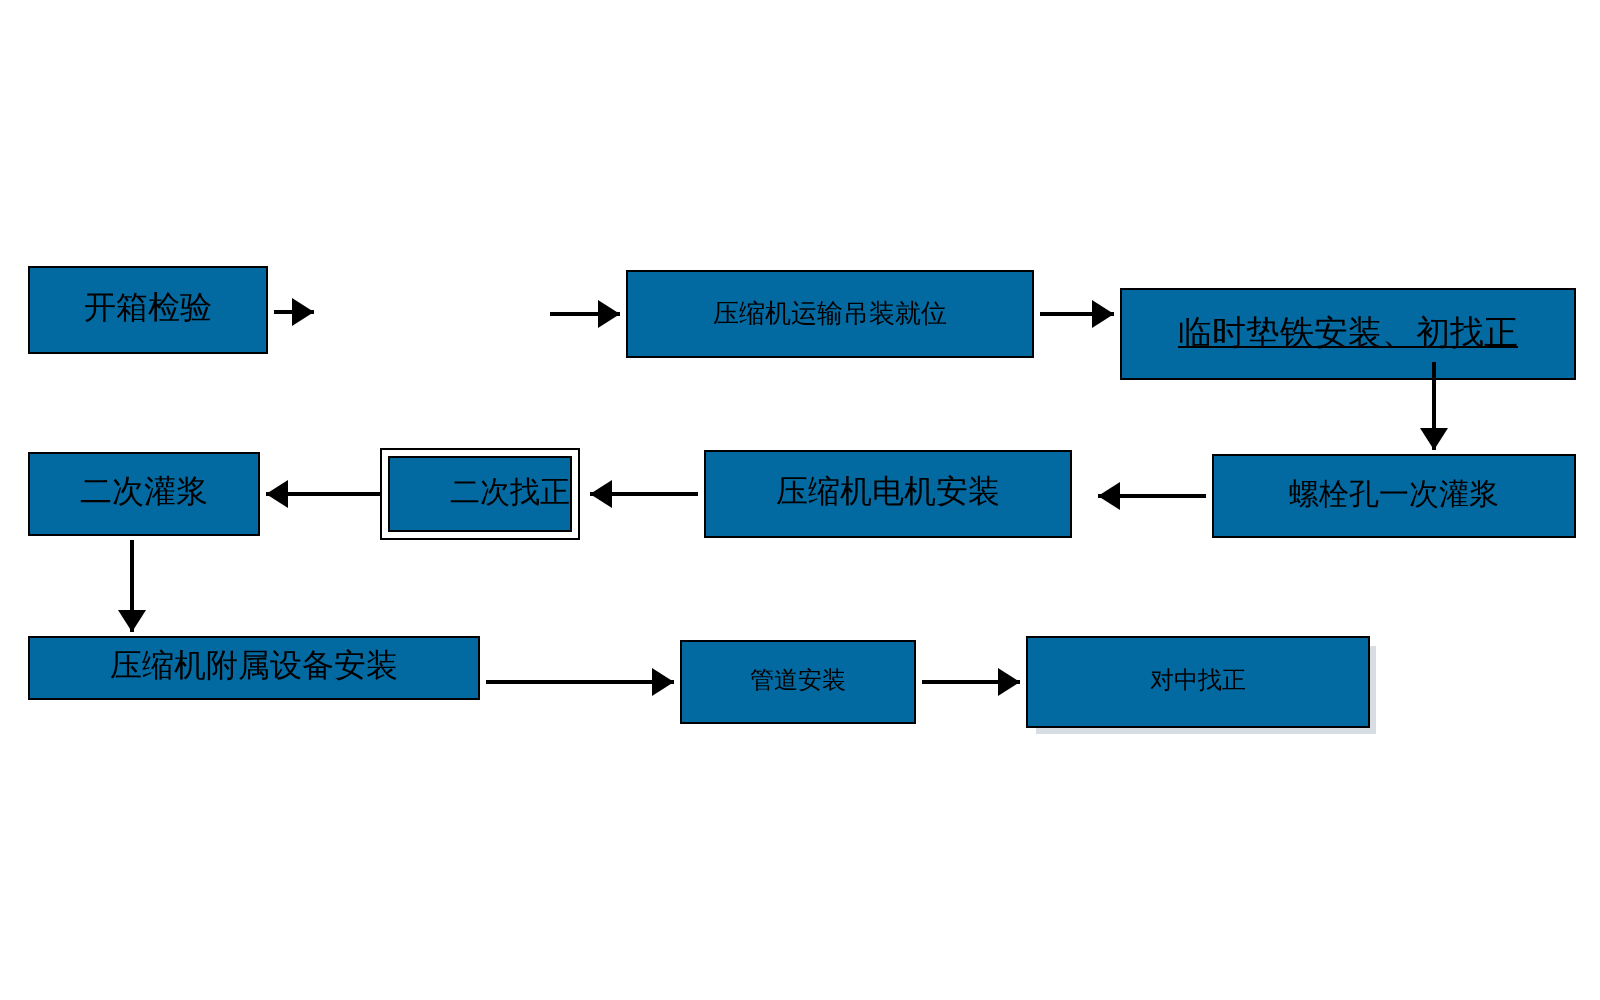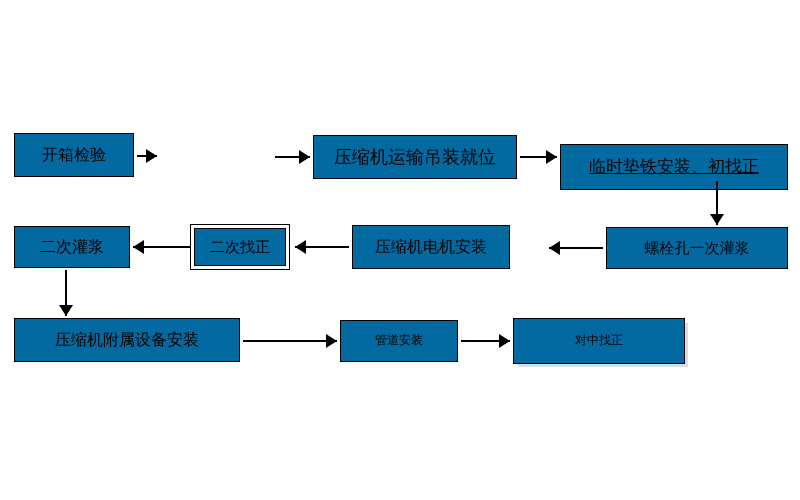--- a/index.html
+++ b/index.html
@@ -63,39 +63,39 @@
     fill: #000;
   }
 </style>
 </head>
 <body>
 
 <div id="canvas">
     <div class="node" style="left: 14px; top: 133px; width: 120px; height: 44px; font-size: 16px;">
       <span class="txt">开箱检验</span>
     </div>
-    <div class="node" style="left: 313px; top: 135px; width: 204px; height: 44px; font-size: 18px;">
+    <div class="node" style="left: 313px; top: 135px; width: 204px; height: 44px; font-size: 13px;">
       <span class="txt">压缩机运输吊装就位</span>
     </div>
     <div class="node underline" style="left: 560px; top: 144px; width: 228px; height: 46px; font-size: 17px;">
       <span class="txt">临时垫铁安装、初找正</span>
     </div>
     <div class="node" style="left: 606px; top: 227px; width: 182px; height: 42px; font-size: 15px;">
       <span class="txt">螺栓孔一次灌浆</span>
     </div>
-    <div class="node" style="left: 352px; top: 225px; width: 158px; height: 44px; font-size: 16px;">
+    <div class="node" style="left: 352px; top: 225px; width: 184px; height: 44px; font-size: 16px;">
       <span class="txt">压缩机电机安装</span>
     </div>
-    <div class="node double" style="left: 194px; top: 228px; width: 92px; height: 38px; font-size: 15px;">
+    <div class="node double" style="left: 194px; top: 228px; width: 92px; height: 38px; font-size: 15px; justify-content: flex-end;">
       <span class="txt">二次找正</span>
     </div>
     <div class="node" style="left: 14px; top: 226px; width: 116px; height: 42px; font-size: 16px;">
       <span class="txt">二次灌浆</span>
     </div>
-    <div class="node" style="left: 14px; top: 318px; width: 226px; height: 44px; font-size: 16px;">
+    <div class="node" style="left: 14px; top: 318px; width: 226px; height: 32px; font-size: 16px;">
       <span class="txt">压缩机附属设备安装</span>
     </div>
     <div class="node" style="left: 340px; top: 320px; width: 118px; height: 42px; font-size: 12px;">
       <span class="txt">管道安装</span>
     </div>
     <div class="node double shadowed" style="left: 513px; top: 318px; width: 172px; height: 46px; font-size: 12px;">
       <span class="txt">对中找正</span>
     </div>
     <div class="arrow" style="left: 123px; top: 142px; width: 48px; height: 28px;">
       <svg width="48" height="28">

